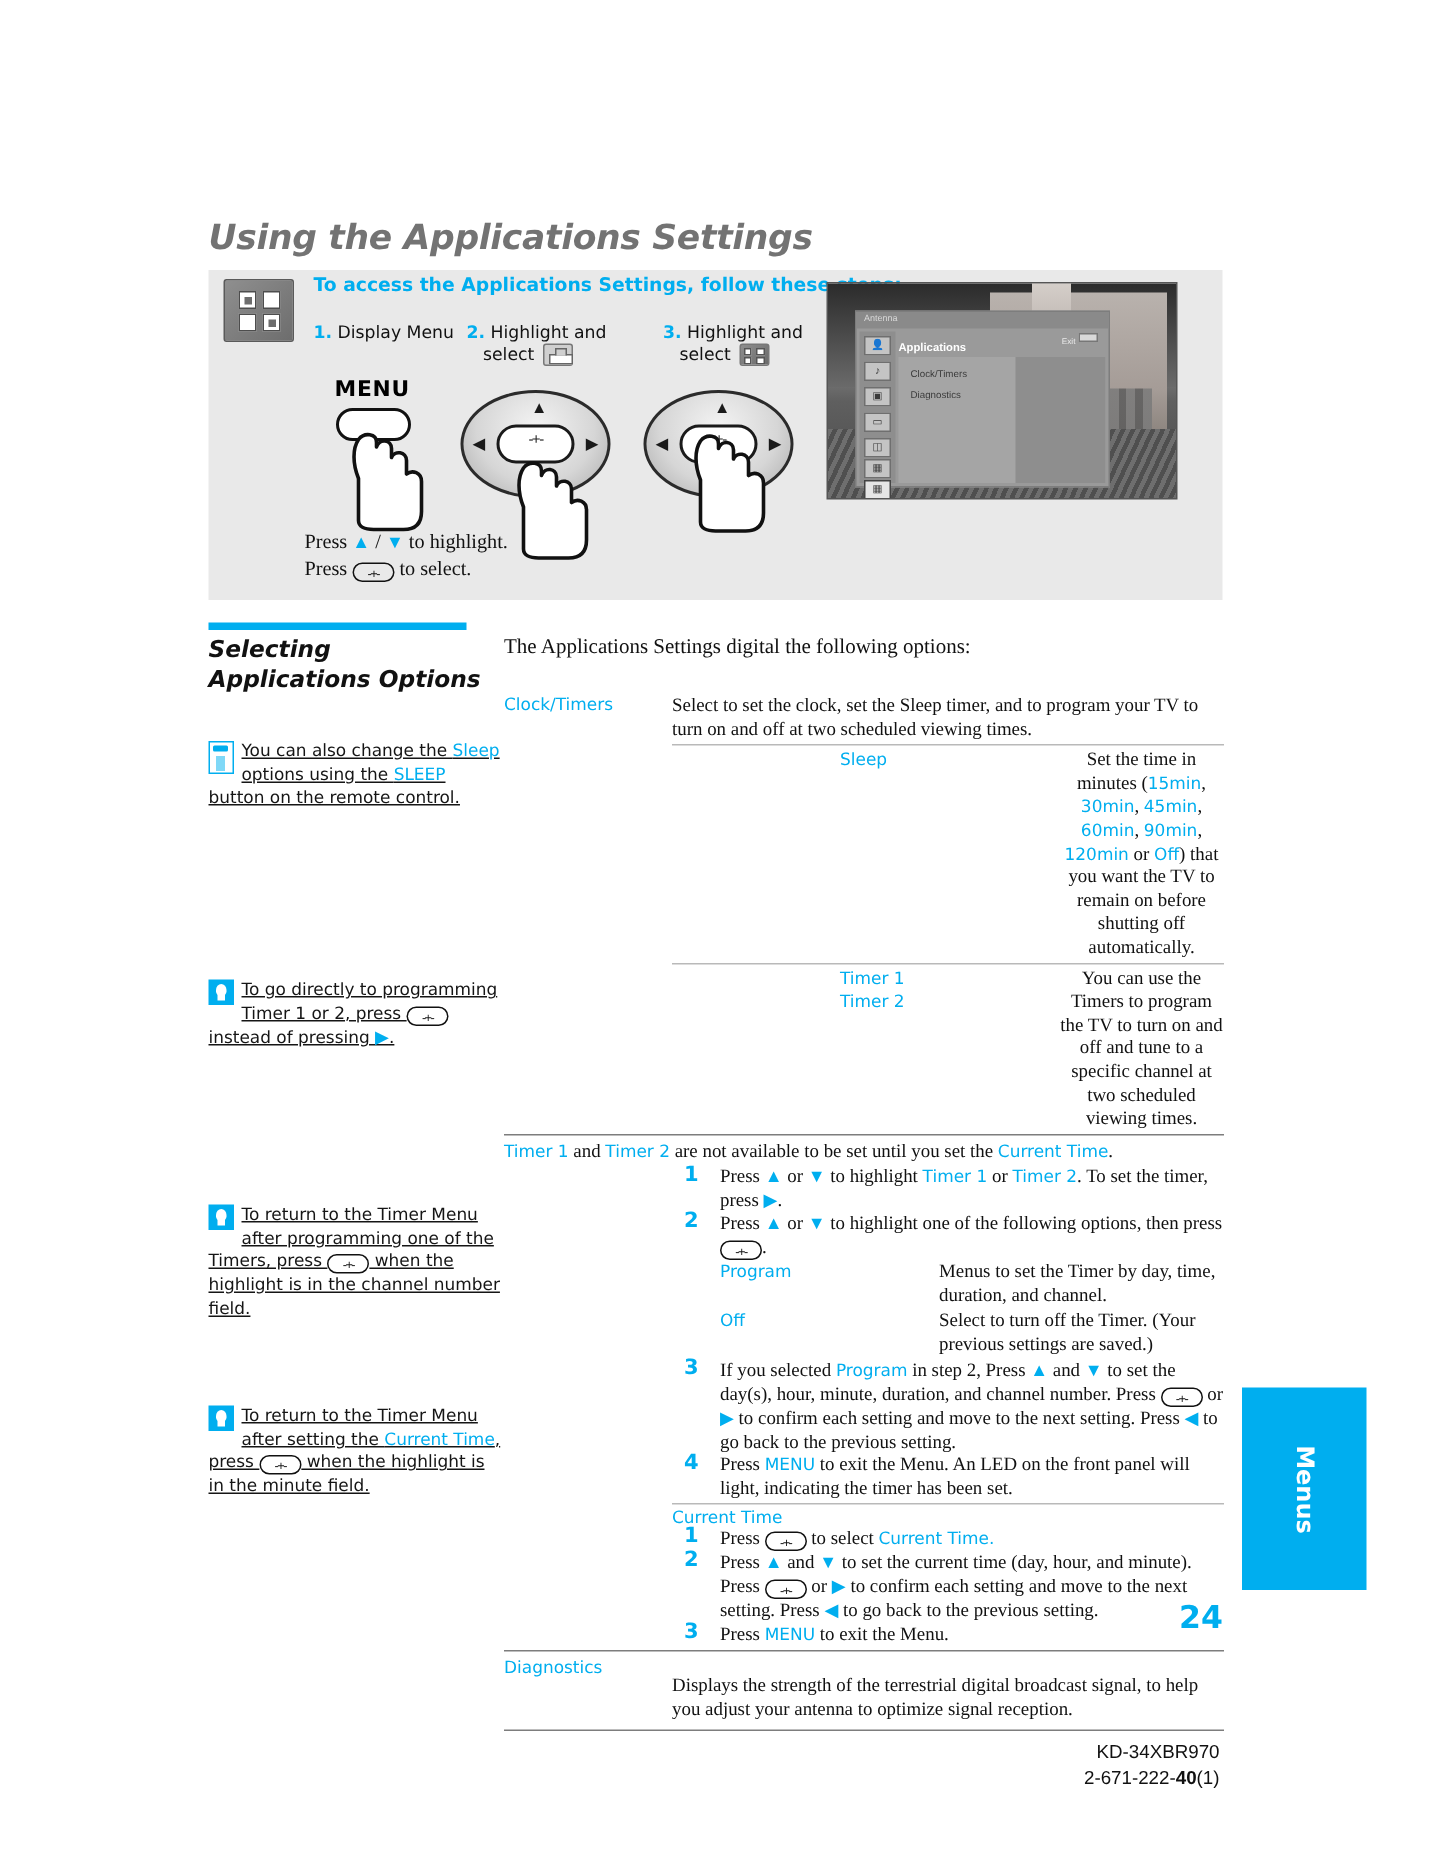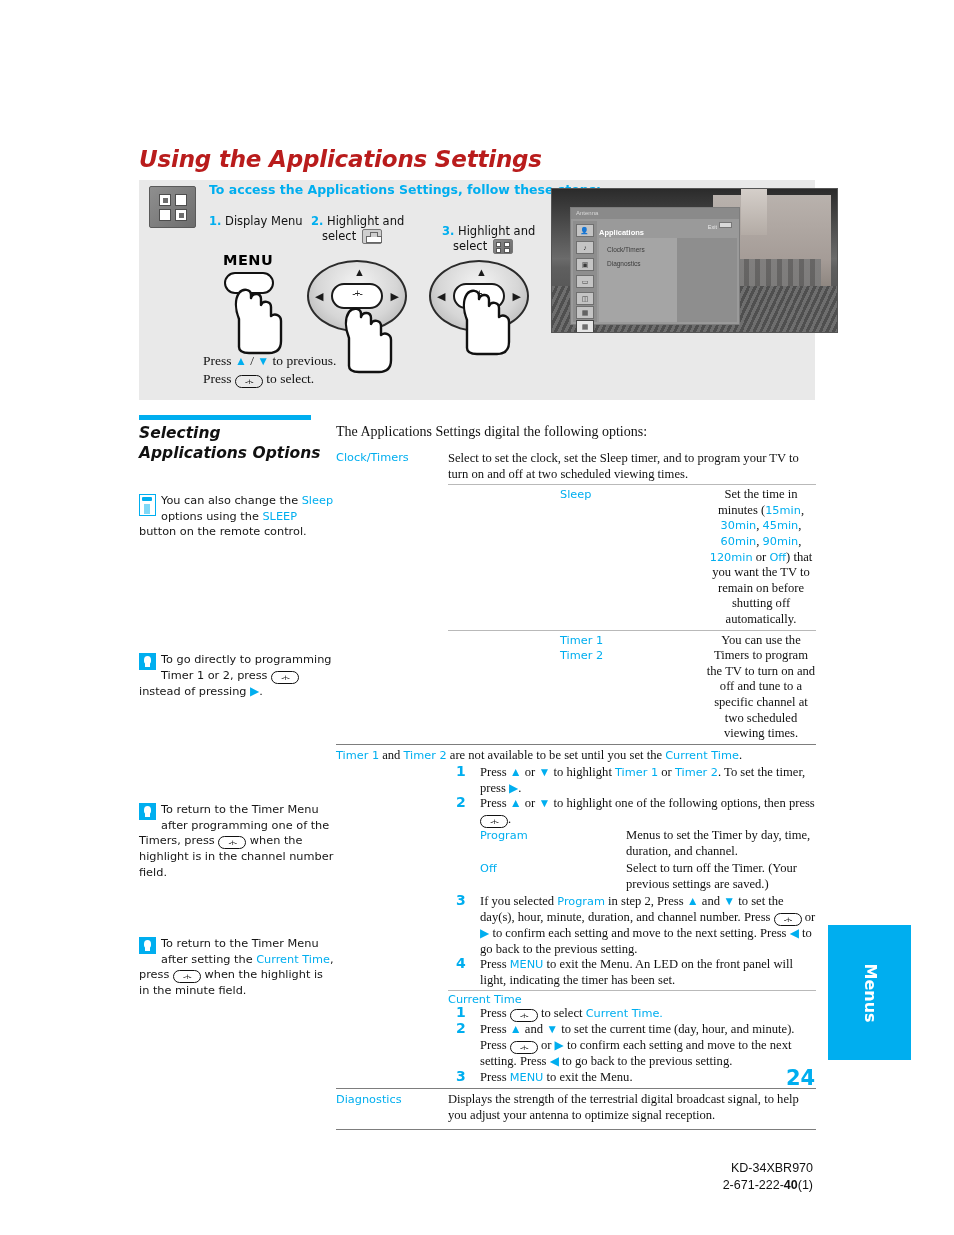--- a/index.html
+++ b/index.html
@@ -13,21 +13,21 @@
     overflow:hidden;
   }
   .page { position:absolute; inset:0; }
 
   
   .page-title{
     position:absolute; left:139px; top:146px;
     font-family:"DejaVu Sans", sans-serif;
     font-weight:bold; font-style:italic;
     font-size:23px; letter-spacing:-0.2px;
-    color:#b91c1c;
+    color:#737373;
     white-space:nowrap;
   }
 
   
   .access-box{
     position:absolute; left:139px; top:180px;
     width:676px; height:220px;
     background:#e9e9e9;
   }
   .app-icon-box{
@@ -57,21 +57,21 @@
   }
   .step{
     position:absolute; top:34px;
     font-size:11.5px; color:#111;
     font-family:"DejaVu Sans", sans-serif;
     line-height:15px;
   }
   .step .num{ color:#00AEEF; font-weight:bold; }
   .step1{ left:70px; }
   .step2{ left:172px; }
-  .step3{ left:303px;margin-top:10px; }
+  .step3{ left:303px; }
   .step .sub{ display:block; padding-left:11px; }
 
   .mini-icon{
     display:inline-block; vertical-align:-4px;
     width:20px; height:15px;
     background:#cfcfcf; border:1px solid #777;
     border-radius:2px; position:relative; margin-left:2px;
   }
   .mini-icon.setup::before{
     content:""; position:absolute; left:3px; top:6px;
@@ -141,21 +141,21 @@
     display:inline-block; width:28px; height:13px;
     border:1.3px solid #111; border-radius:7px;
     position:relative; vertical-align:-2px;
     font-size:8.5px; text-align:center; line-height:12px;
     letter-spacing:-1px; font-family:"Liberation Sans",sans-serif;
   }
 
   
   .tv-photo{
     position:absolute; left:412px; top:8px;
-    width:287px; height:145px;
+    width:234px; height:145px;
     background:
       linear-gradient(to bottom,#8d8d8d 0%,#7c7c7c 40%,#5f5f5f 55%,#4a4a4a 100%);
     overflow:hidden;
     border:1px solid #555;
   }
   .tv-sky{ position:absolute; left:0; top:0; width:100%; height:48%;
     background:linear-gradient(to bottom,#2b2b2b,#6a6a6a); }
   .tv-bldg{
     position:absolute; right:6px; top:6px; width:118px; height:92px;
     background:linear-gradient(to bottom,#b9b2ad 0%,#a59c97 70%,#8e8680 100%);
@@ -225,21 +225,21 @@
   }
   .side-title{
     position:absolute; left:139px; top:423px; width:190px;
     font-family:"DejaVu Sans", sans-serif;
     font-style:italic; font-weight:bold; font-size:15.5px;
     line-height:20px; color:#111;
   }
   .note{
     position:absolute; width:196px;
     font-family:"DejaVu Sans", sans-serif;
-    font-size:11.3px; line-height:15.6px; color:#151515;
+    font-size:11.3px; line-height:15.6px; color:#151515;text-decoration:underline;
   }
   .note .ic-remote,.note .ic-tip{
     float:left; margin:1px 5px 0 0;
   }
   .ic-remote{
     width:17px; height:22px; background:#fff; border:1.5px solid #00AEEF;
     position:relative;
   }
   .ic-remote::before{
     content:""; position:absolute; left:2px; top:2px; width:10px; height:4px;
@@ -282,21 +282,21 @@
 
   .row{ position:relative; }
   .hr{ border-top:1px solid #b9b9b9; }
   .hr-dark{ border-top:1px solid #7d7d7d; }
   .opt{
     position:absolute; left:0; top:0; width:108px;
     font-family:"DejaVu Sans", sans-serif; font-size:11.3px;
     color:#00AEEF; line-height:15.5px;
   }
   .desc{
-    margin-left:112px; line-height:15.6px; padding:1px 0 2px 0;
+    margin-left:112px; line-height:15.6px; padding:1px 0 2px 0;margin-top:12px;
   }
   .sub-opt{
     position:absolute; left:112px; top:2px; width:140px;
     font-family:"DejaVu Sans", sans-serif; font-size:11.3px;
     color:#00AEEF; line-height:15.5px;
   }
   .sub-desc{
     margin-left:258px; line-height:15.6px; padding:2px 0 2px 0;text-align:center;
   }
   .fullrow{ line-height:15.6px; padding:3px 0 2px 0; }
@@ -408,21 +408,21 @@
     </div>
     <svg class="hand-c" width="60" height="72" viewBox="0 0 60 70">
       <path d="M10 8 C6 14 6 24 10 34 L10 62 C10 66 14 68 20 68 L40 68 C48 68 52 64 52 56 L52 36 C52 30 46 28 42 31 L42 22 C42 16 34 15 32 20 L32 14 C32 8 24 7 22 13 L22 10 C22 4 14 3 10 8 Z" fill="#ffffff" stroke="#111" stroke-width="2.4" stroke-linejoin="round"></path>
     </svg>
 
     <div class="press-lines">
       <div>
         <span>Press</span>
         <span class="arw">▲</span> /
         <span class="arw">▼</span>
-        <span>to previous.</span>
+        <span>to highlight.</span>
       </div>
       <div>
         <span>Press</span>
         <span class="entbtn">-+-</span>
         <span>to select.</span>
       </div>
     </div>
 
     <div class="tv-photo">
       <div class="tv-sky"></div>

